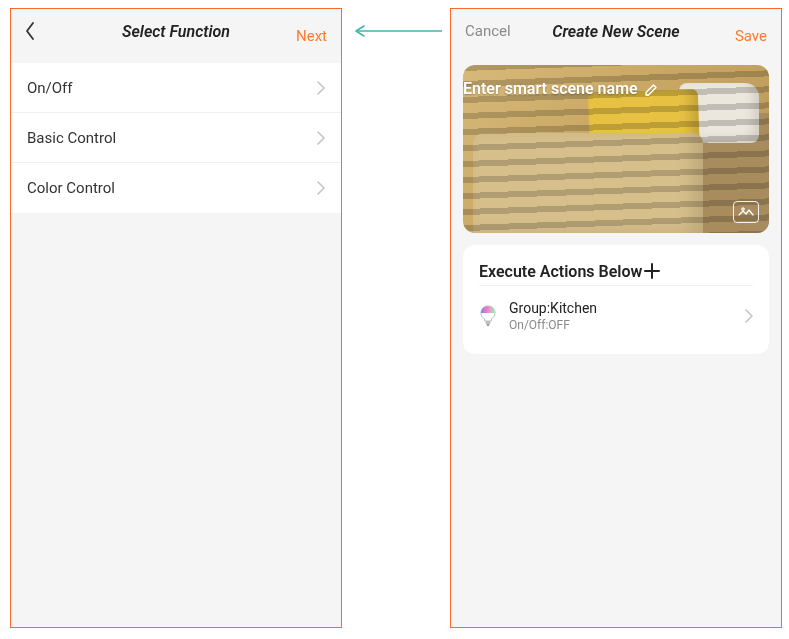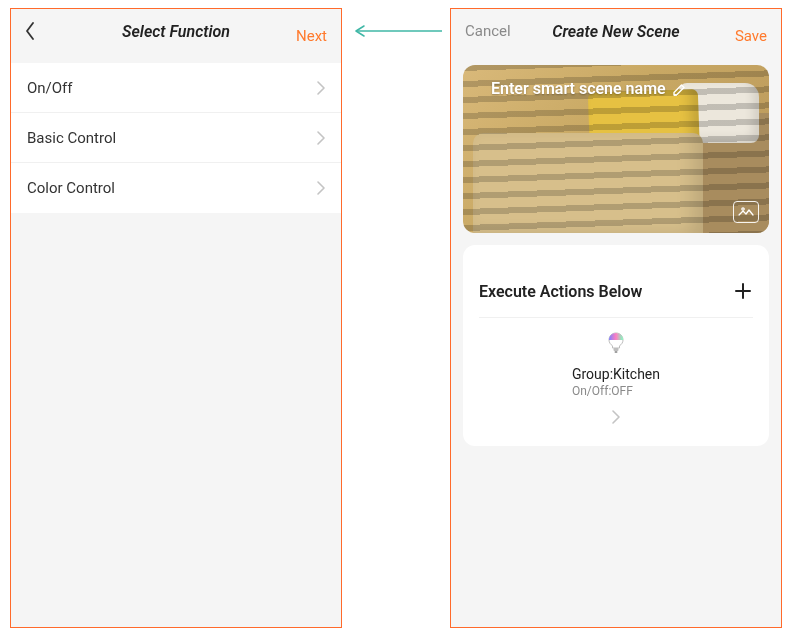--- a/index.html
+++ b/index.html
@@ -113,21 +113,21 @@
     }
     .couch-arm {
       position: absolute;
       right: -8px; bottom: -10px;
       width: 100px; height: 130px;
       background: #a88c5e;
       border-radius: 8px;
     }
     .scene-name-row {
       position: absolute;
-      top: 14px; left: 28px;
+      top: 14px; left: 0;
       display: flex; align-items: center;
       gap: 6px;
       z-index: 2;
     }
     .scene-name {
       color: #ffffff;
       font-size: 16px;
       font-weight: 600;
       text-shadow: 0 1px 2px rgba(0,0,0,0.3);
     }
@@ -144,42 +144,39 @@
     }
     .actions-card {
       margin: 12px 12px 0 12px;
       background: #ffffff;
       border-radius: 12px;
       padding: 16px 16px 8px 16px;
     }
     .actions-header {
       display: flex;
       align-items: center;
-      justify-content: space-between;
-      padding-bottom: 16px;
+      padding-bottom: 4px;
       border-bottom: 1px solid #f0f0f0;
-      margin-top: 20px;
     }
     .actions-title {
       font-size: 16px;
       font-weight: 600;
       color: #222;
     }
     .plus-btn {
       width: 20px; height: 20px;
       cursor: pointer;
       display: flex; align-items: center; justify-content: center;
     }
     .action-row {
       display: flex;
       align-items: center;
       padding: 14px 0;
       gap: 12px;
       cursor: pointer;
-      flex-direction: column;
     }
     .bulb-icon { width: 18px; height: 22px; flex-shrink: 0; }
     .action-text { flex: 1; }
     .action-line1 { font-size: 14px; color: #222; }
     .action-line2 { font-size: 12px; color: #8a8a8a; margin-top: 2px; }
     .arrow-connector {
       position: absolute;
       left: 352px;
       top: 24px;
       width: 90px;

